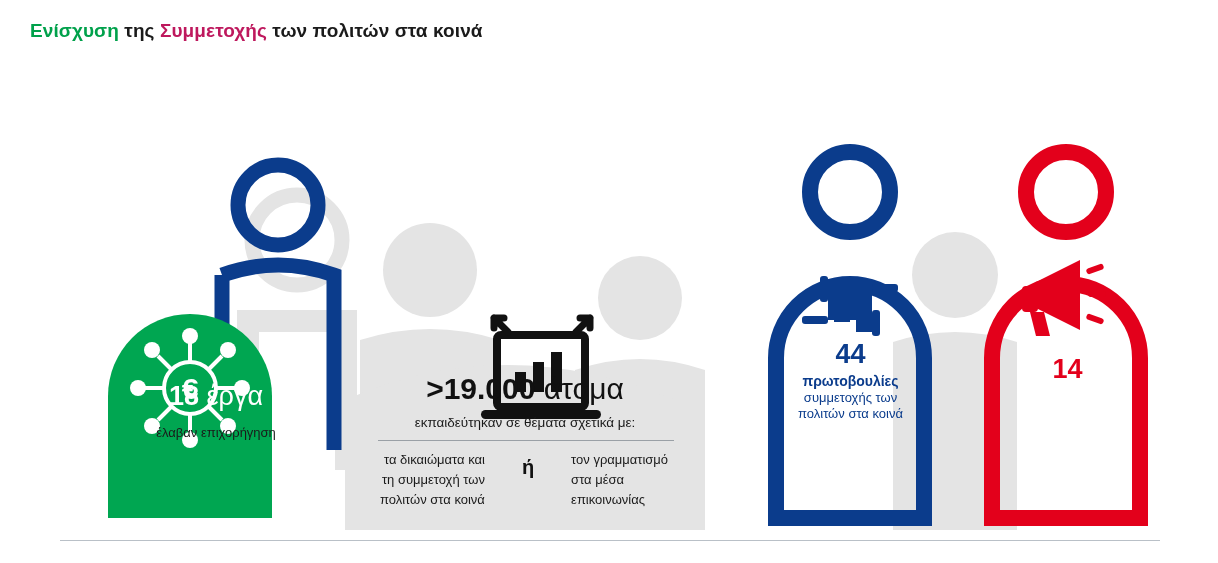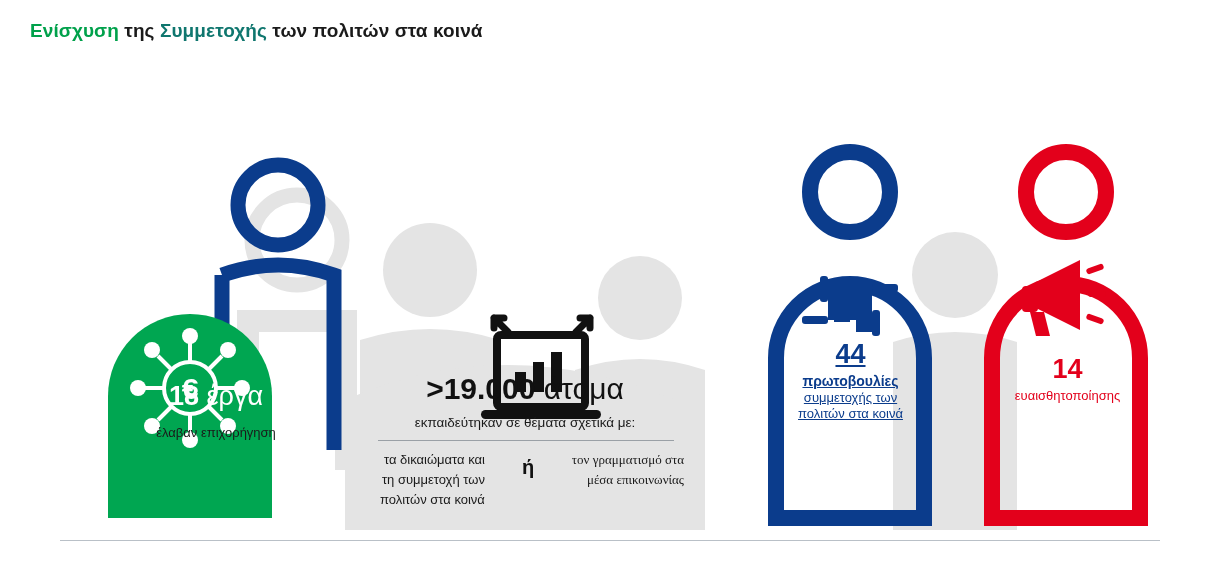--- a/index.html
+++ b/index.html
@@ -24,21 +24,21 @@
     color: #1a1a1a;
     letter-spacing: .1px;
     white-space: nowrap;
   }
   #title .em {
     color: #00a14b;
     font-weight: bold;
   }
   #title .bold {
     font-weight: bold;
-    color: #0f766e;
+    color: #be185d;
   }
   #title .plain {
     font-weight: bold;
     text-align: center;
   }
 
   
   #canvas {
     position: absolute;
     left: 0;
@@ -112,35 +112,34 @@
     align-items: flex-start;
     font-size: 13px;
     color: #1a1a1a;
     gap: 35px;
   }
   #cols .col {
     width: 125px;
     line-height: 1.55;
   }
   #cols .colLeft { text-align: right; }
-  #cols .colRight { text-align: right; font-family: Liberation Serif, serif; }
+  #cols .colRight { text-align: left; }
   #cols .mid {
     font-size: 20px;
     font-weight: bold;
     padding: 6px 2px 0 2px;
     color: #111;
   }
 
   #t-init {
     left: 758px;
     top: 340px;
     width: 185px;
     color: #0b3c8c;
     font-size: 13px;
-    text-decoration: underline;
   }
   #t-init .num {
     display: block;
     font-size: 27px;
     font-weight: bold;
     color: #0b3c8c;
     line-height: 1.1;
     margin-bottom: 3px;
   }
   #t-init .l1 { font-weight: bold; font-size: 14px; display: block; }
@@ -304,16 +303,15 @@
 
 <div class="ov" id="t-init">
   <span class="num">44</span>
   <span class="l1">πρωτοβουλίες</span>
   <span class="l2">συμμετοχής των</span>
   <span class="l3">πολιτών στα κοινά</span>
 </div>
 
 <div class="ov" id="t-camp">
   <span class="num">14</span>
-  <span class="l2">ευαισθητοποίησης</span>
 </div>
 
 <div id="bottom-rule"></div>
 
 </body></html>

